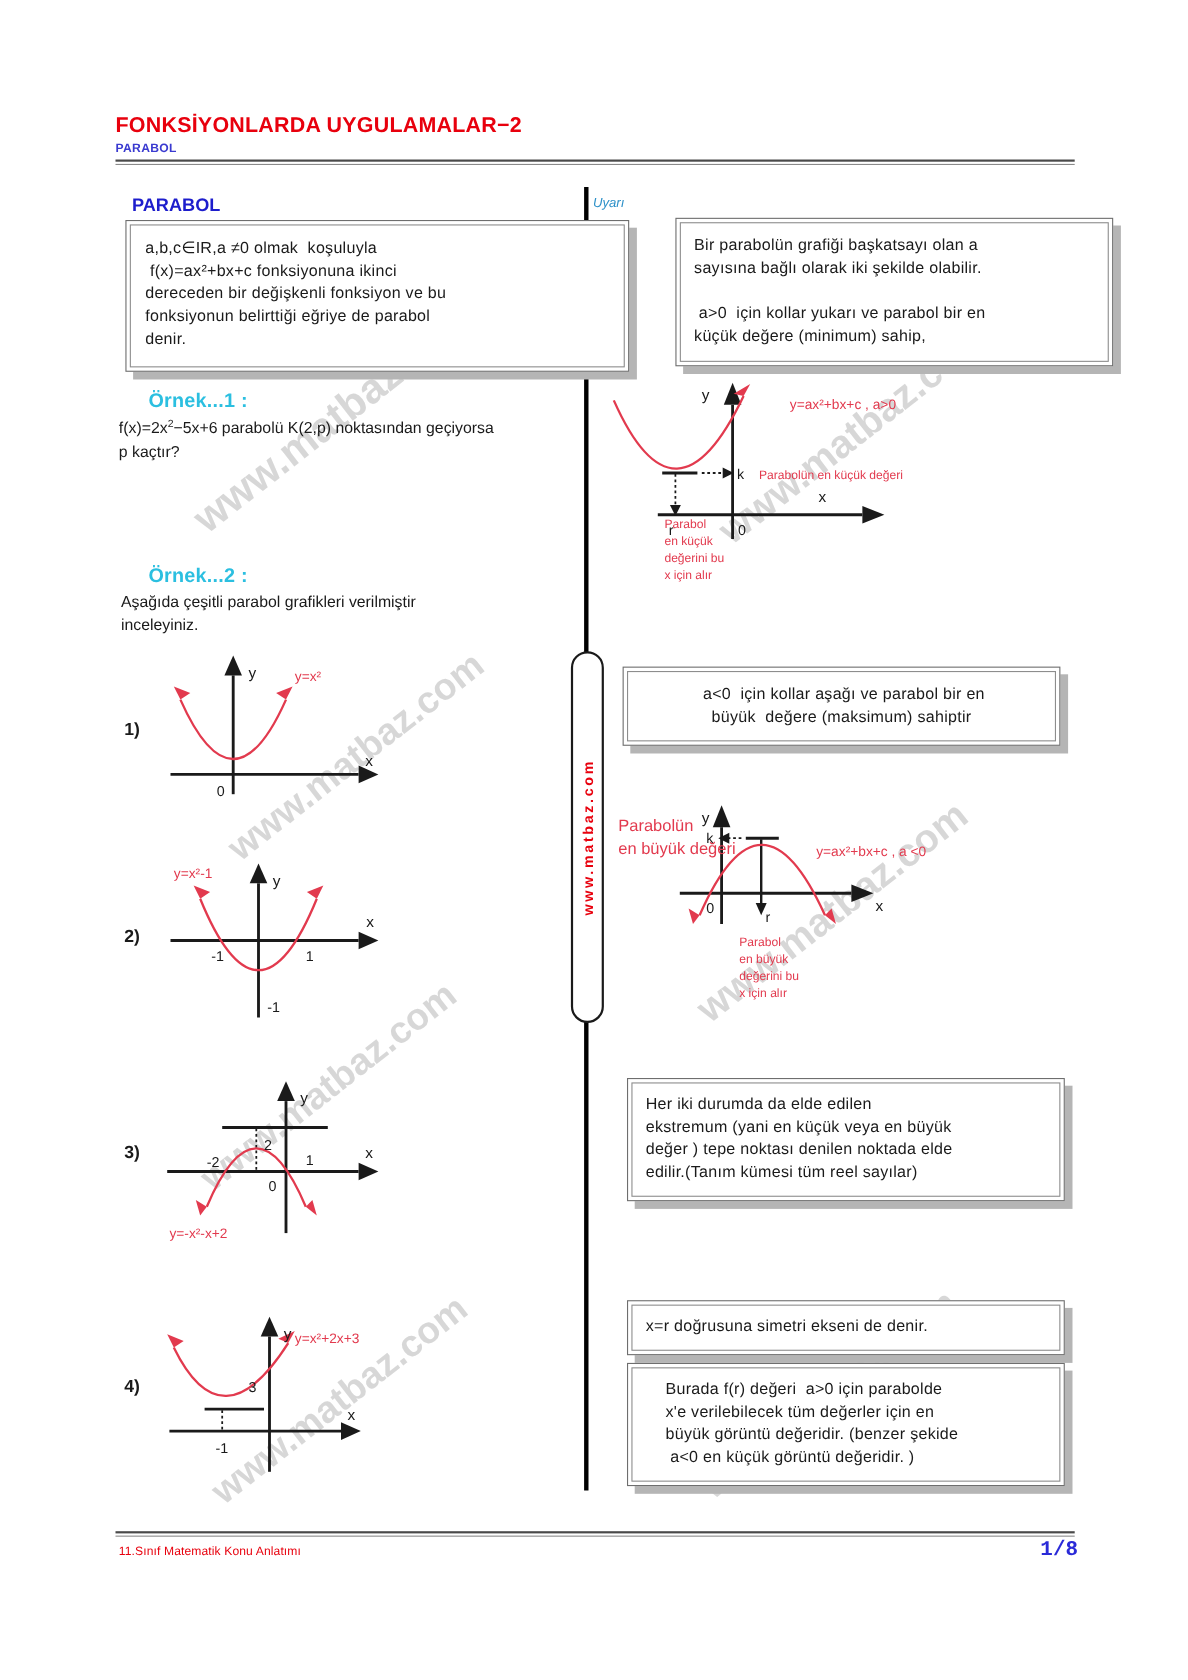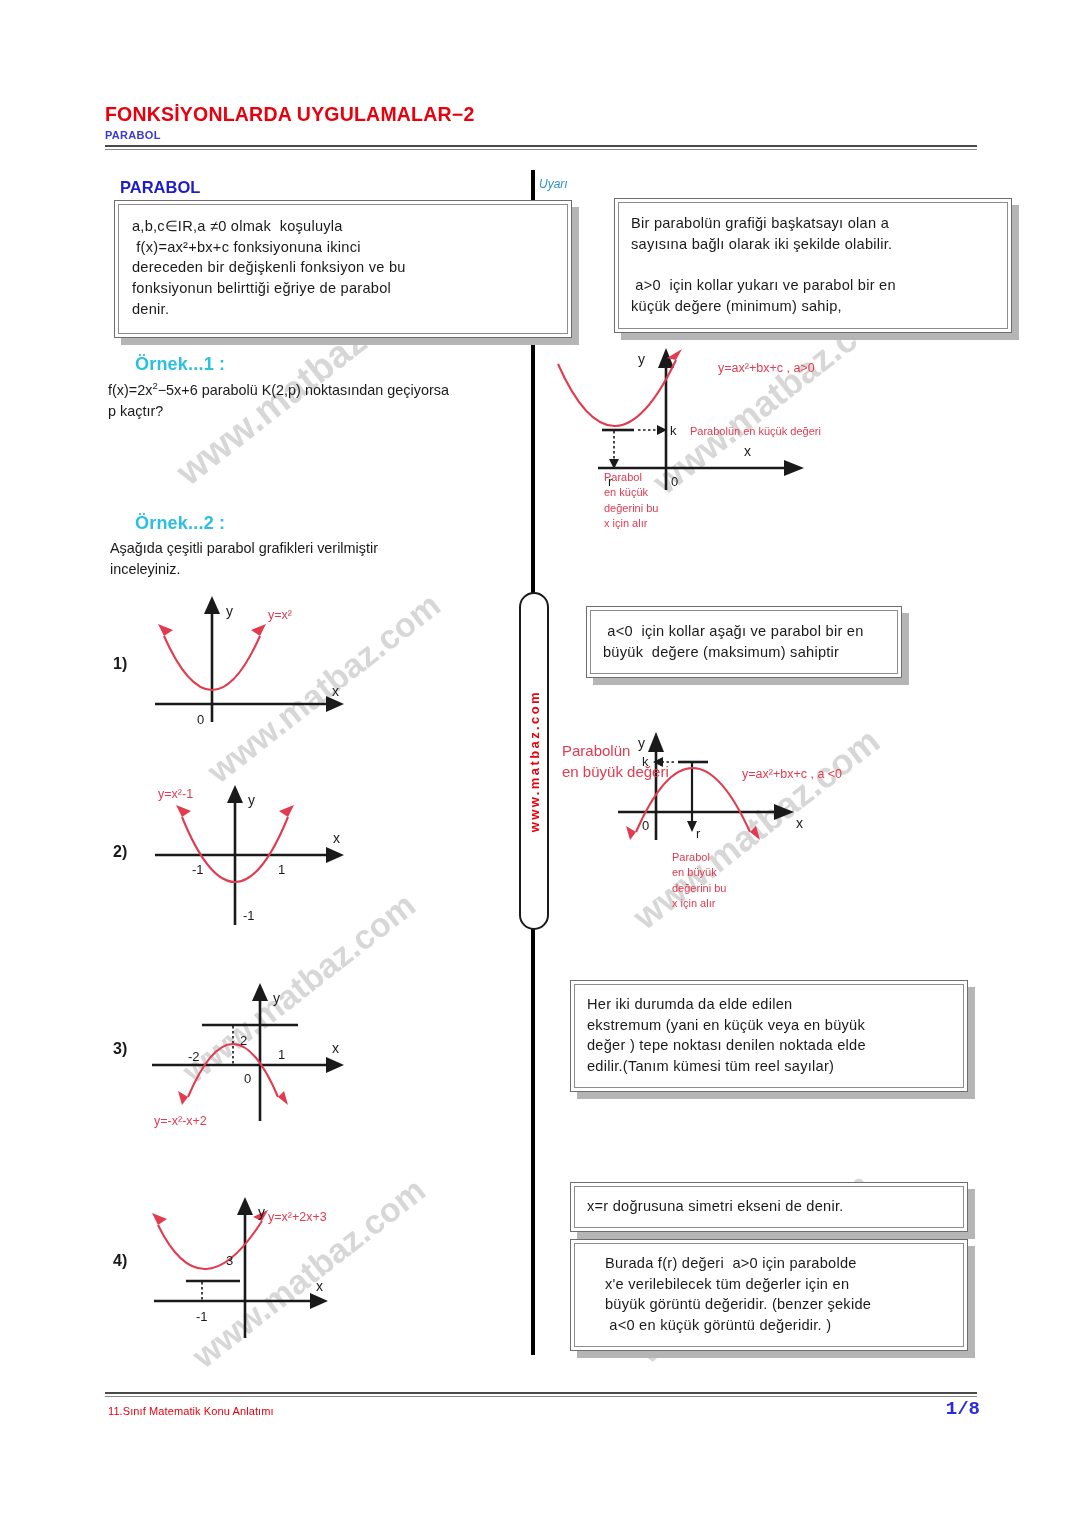--- a/index.html
+++ b/index.html
@@ -309,21 +309,21 @@
       <text class="gnum" x="42" y="146">r</text>
       <text class="gred" x="152" y="32">y=ax²+bx+c , a&gt;0</text>
       <text class="gred-s" x="124" y="95">Parabolün en küçük değeri</text>
     </svg>
   </div>
   <div style="position:absolute; left:604px; top:470px; color:#e23a4e; font-size:11px; line-height:1.4; white-space:pre-line;">Parabol
 en küçük
 değerini bu
 x için alır</div>
 
-  <div class="sbox" style="left:586px; top:606px; width:316px;">
+  <div class="sbox" style="left:566px; top:606px; width:398px;text-align:center;">
     <div class="shadow"></div>
     <div class="outer">
         <div class="inner" style="padding:10px 12px 11px 12px;">
       <div class="btext"> a&lt;0  için kollar aşağı ve parabol bir en
 büyük  değere (maksimum) sahiptir</div>
     </div>
       </div>
   </div>
 
   <div style="position:absolute; left:556px; top:722px;">

